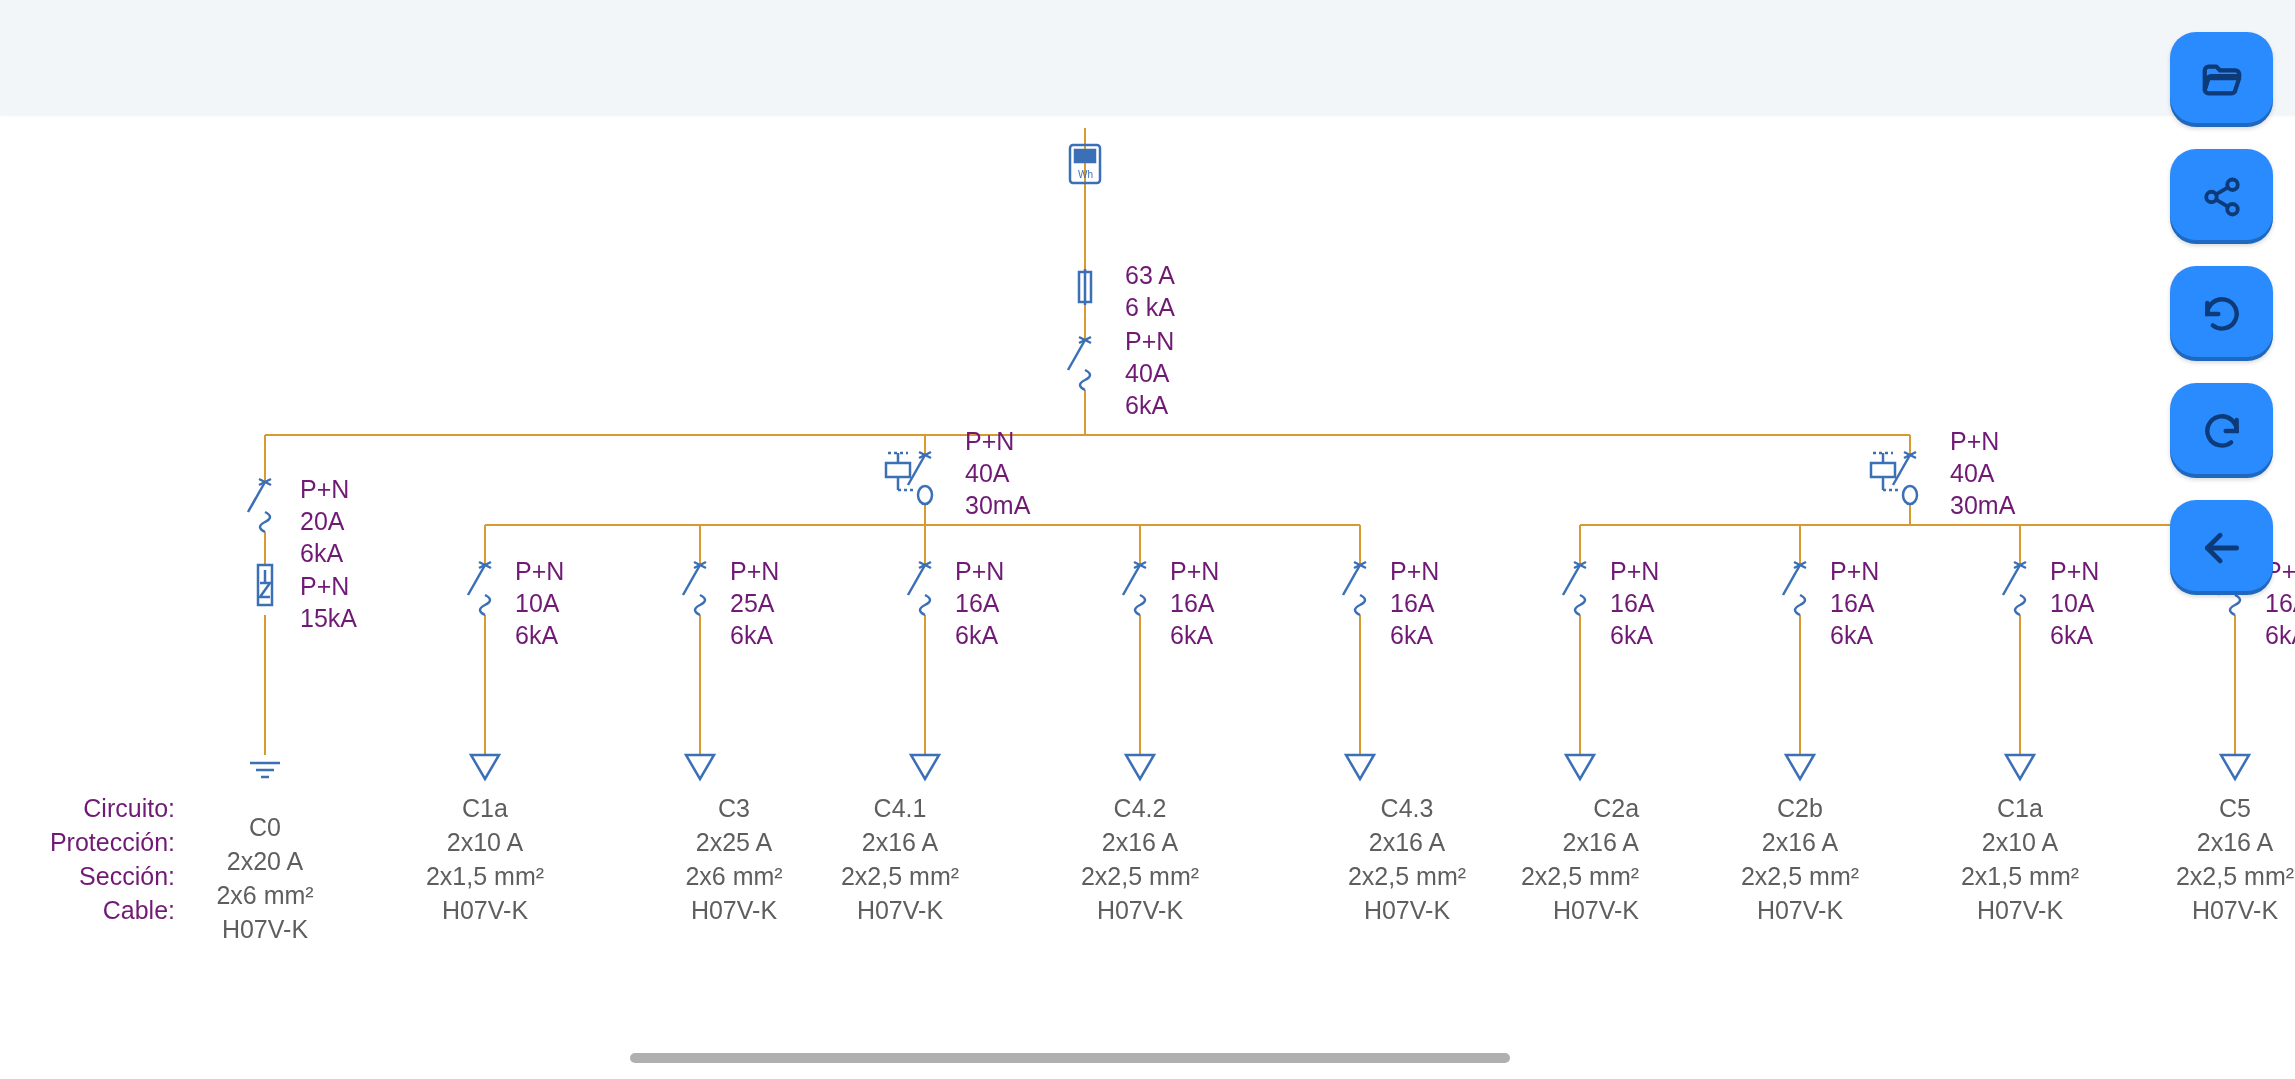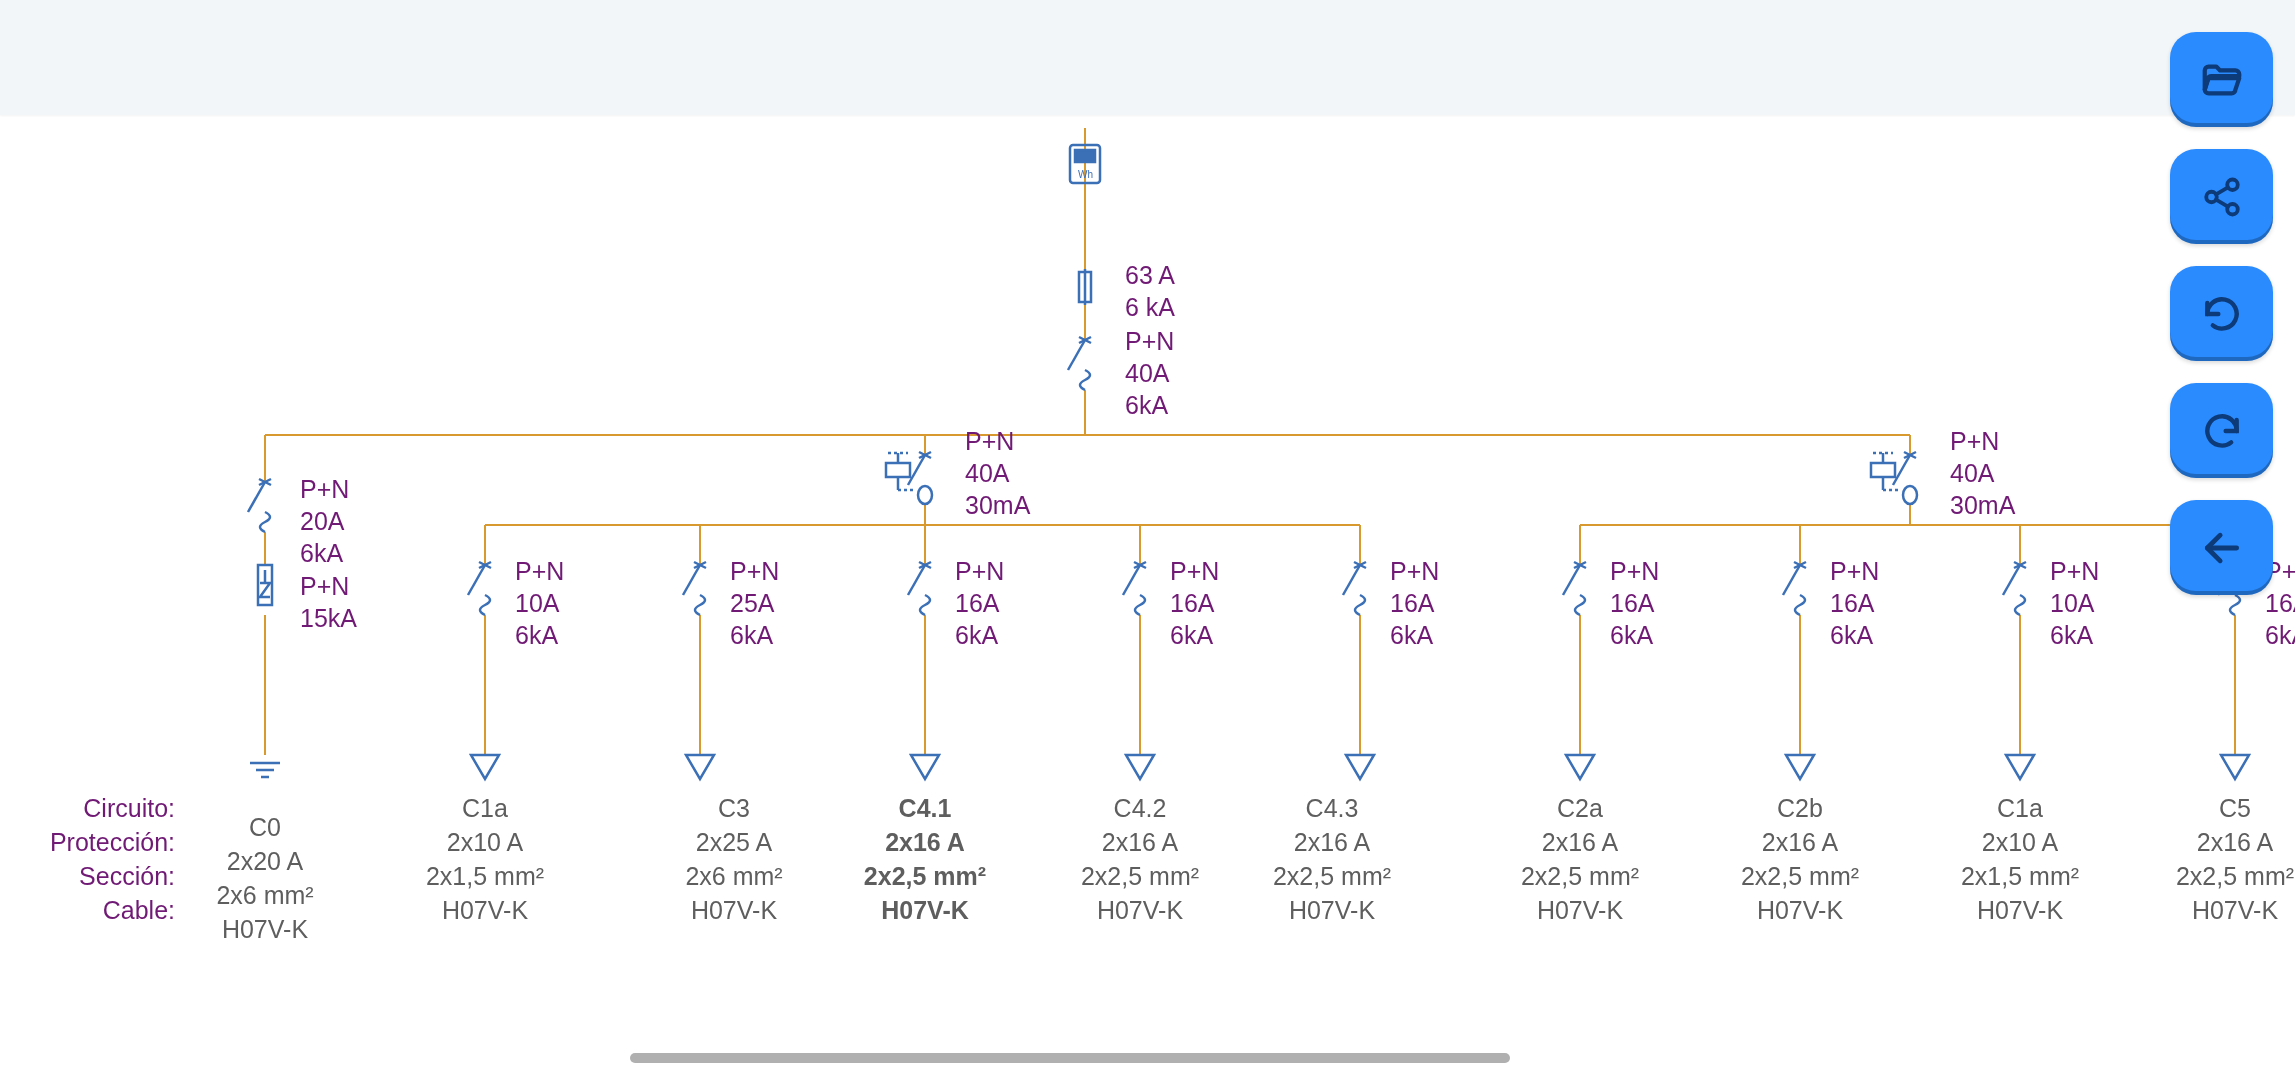--- a/index.html
+++ b/index.html
@@ -293,39 +293,39 @@
         <div>2x10 A</div>
         <div>2x1,5 mm²</div>
         <div>H07V-K</div>
       </div>
       <div class="col" style="left: 700px; top: 676px; transform: translateX(-50%); position: absolute; margin-left: 34px;">
         <div>C3</div>
         <div>2x25 A</div>
         <div>2x6 mm²</div>
         <div>H07V-K</div>
       </div>
-      <div class="col" style="left: 925px; top: 676px; transform: translateX(-50%); position: absolute; font-weight: bold;">
+      <div class="col" style="left: 900px; top: 676px; transform: translateX(-50%); position: absolute;">
         <div>C4.1</div>
         <div>2x16 A</div>
         <div>2x2,5 mm²</div>
         <div>H07V-K</div>
       </div>
       <div class="col" style="left: 1140px; top: 676px; transform: translateX(-50%); position: absolute;">
         <div>C4.2</div>
         <div>2x16 A</div>
         <div>2x2,5 mm²</div>
         <div>H07V-K</div>
       </div>
-      <div class="col" style="left: 1332px; top: 676px; transform: translateX(-50%); position: absolute;">
+      <div class="col" style="left: 1407px; top: 676px; transform: translateX(-50%); position: absolute;">
         <div>C4.3</div>
         <div>2x16 A</div>
         <div>2x2,5 mm²</div>
         <div>H07V-K</div>
       </div>
-      <div class="col" style="left: 1580px; top: 676px; transform: translateX(-50%); position: absolute;">
+      <div class="col" style="left: 1580px; top: 676px; transform: translateX(-50%); position: absolute; text-align: right;">
         <div>C2a</div>
         <div>2x16 A</div>
         <div>2x2,5 mm²</div>
         <div>H07V-K</div>
       </div>
       <div class="col" style="left: 1800px; top: 676px; transform: translateX(-50%); position: absolute;">
         <div>C2b</div>
         <div>2x16 A</div>
         <div>2x2,5 mm²</div>
         <div>H07V-K</div>

